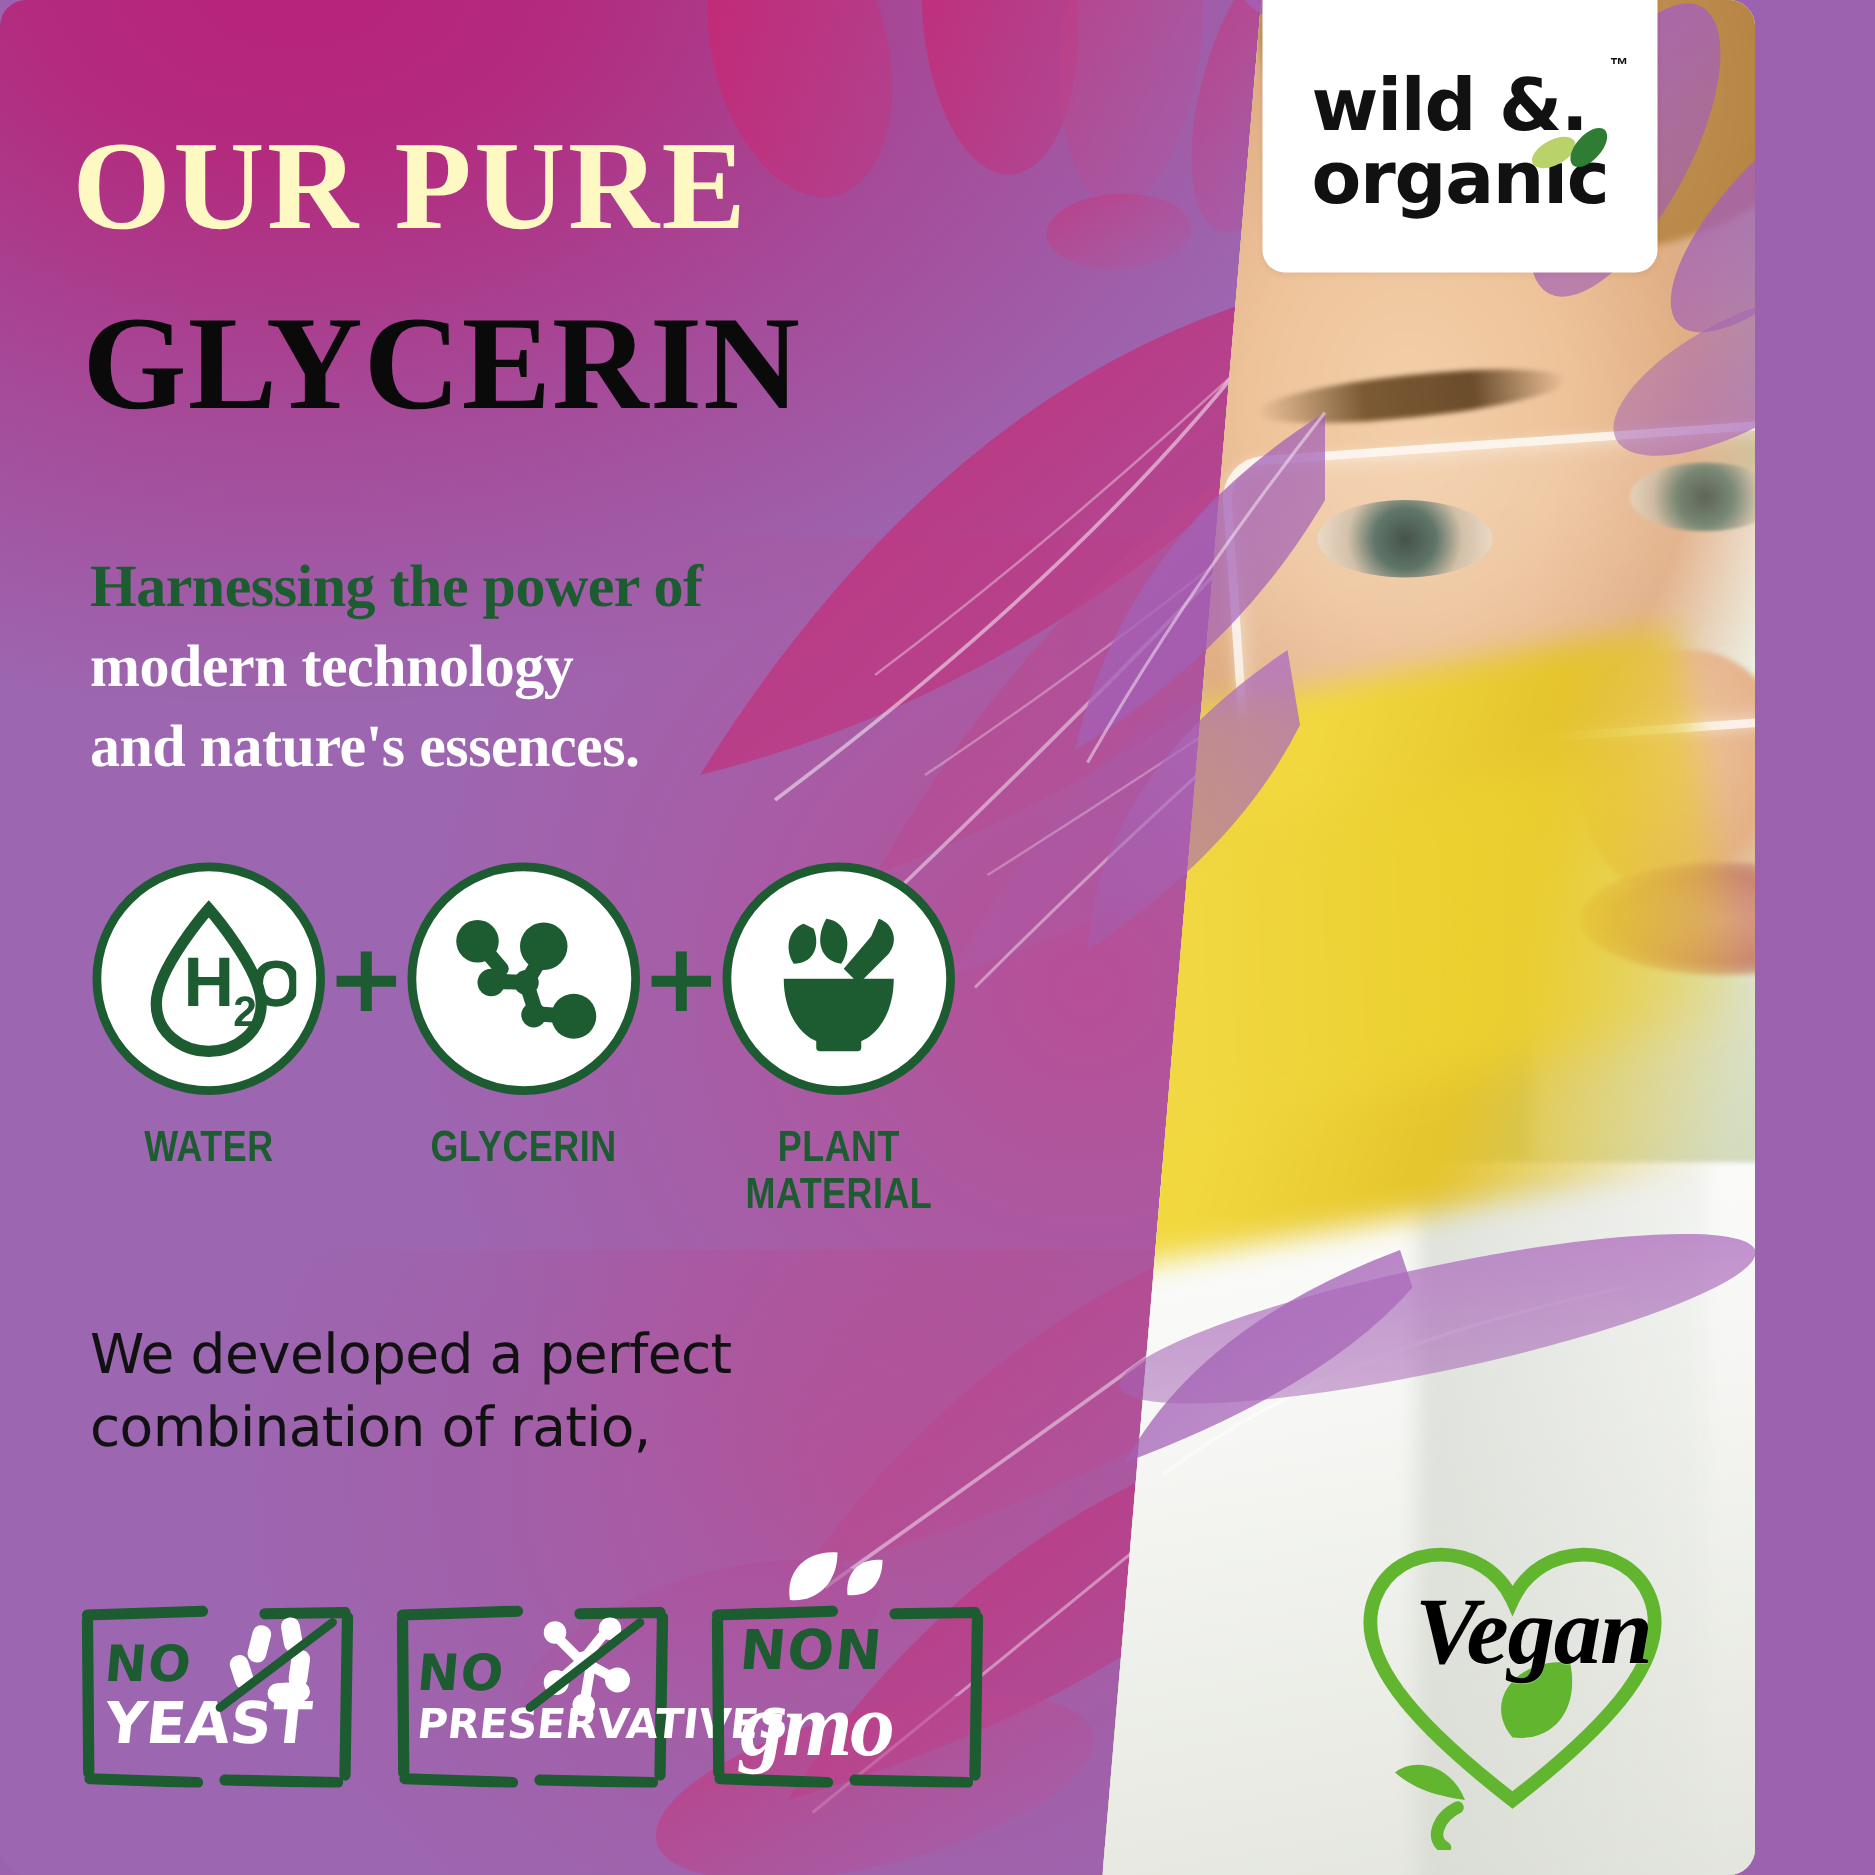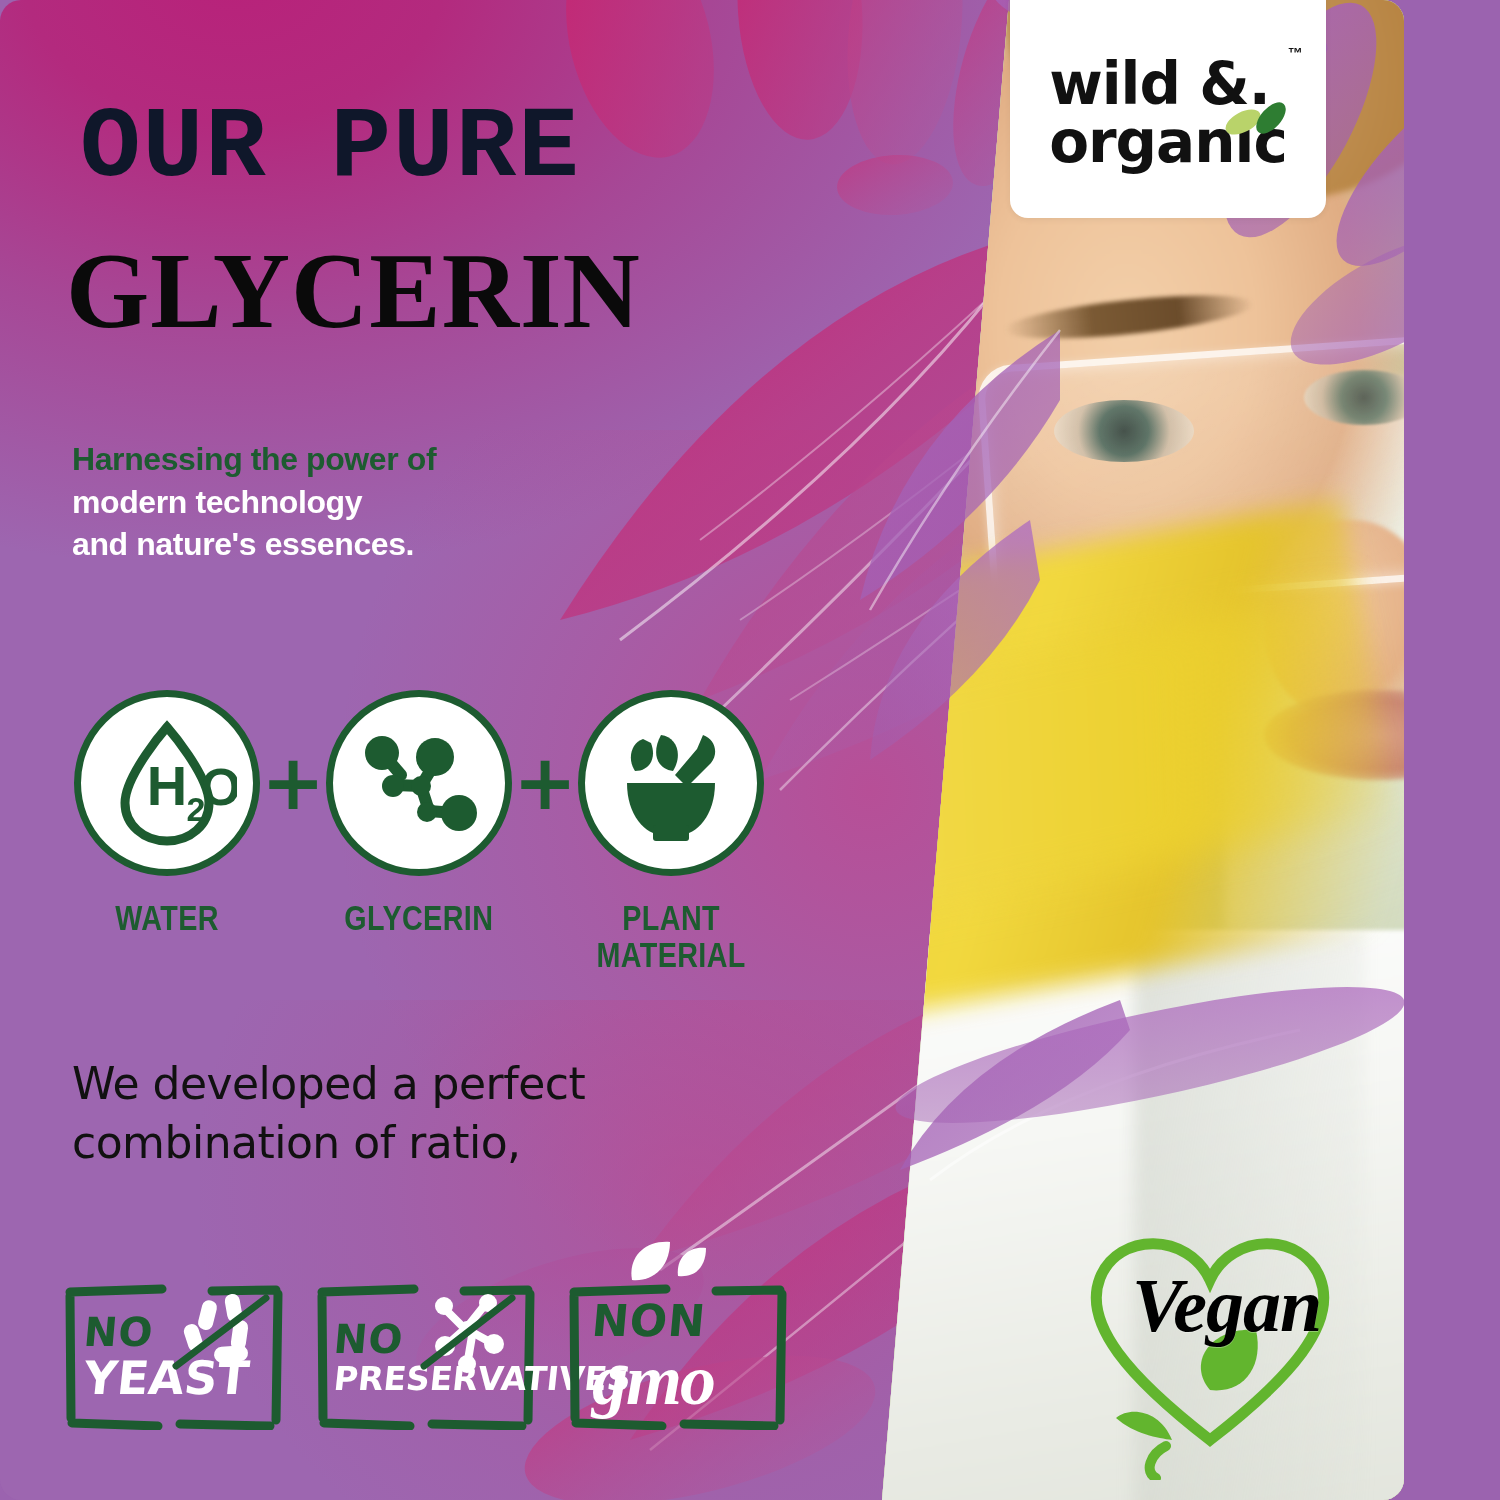--- a/index.html
+++ b/index.html
@@ -113,33 +113,33 @@
     display:flex;flex-direction:column;align-items:center;justify-content:center;
     box-shadow:0 2px 6px rgba(0,0,0,.06);
   }
   .logo-inner{position:relative;padding-top:26px;}
   .logo-l1{font-size:58px;font-weight:700;letter-spacing:-1px;color:#111;line-height:.98;font-family:"DejaVu Sans",sans-serif;}
   .logo-l2{font-size:58px;font-weight:700;letter-spacing:-1px;color:#111;line-height:1.02;font-family:"DejaVu Sans",sans-serif;}
   .logo-tm{position:absolute;right:-16px;top:14px;font-size:15px;font-weight:700;color:#111;}
 
   
   .h-line1{
-    position:absolute;left:80px;top:98px;
-    font-family:Liberation Mono, monospace;font-weight:700;font-size:101px;
-    letter-spacing:2px;color:#0f172a;line-height:1;
+    position:absolute;left:58px;top:98px;
+    font-family:Liberation Serif, serif;font-weight:700;font-size:101px;
+    letter-spacing:2px;color:#fef9c3;line-height:1;
   }
   .h-line2{
     position:absolute;left:66px;top:238px;
     font-family:"Liberation Serif",serif;font-weight:700;font-size:107px;
     letter-spacing:1px;color:#0a0a0a;line-height:1;
   }
 
   
   .sub{position:absolute;left:72px;top:438px;width:720px;}
-  .sub-l{font-size:32px;font-weight:700;line-height:1.33;letter-spacing:-.4px;font-family:Liberation Sans, sans-serif;}
+  .sub-l{font-size:48px;font-weight:700;line-height:1.33;letter-spacing:-.4px;font-family:Liberation Serif, serif;}
   .sub-green{color:#1d5b30;}
   .sub-white{color:#ffffff;}
 
   
   .ing{position:absolute;left:72px;top:690px;width:740px;height:300px;}
   .ing-row{display:flex;align-items:flex-start;}
   .ing-item{width:190px;display:flex;flex-direction:column;align-items:center;}
   .circle{
     width:186px;height:186px;border-radius:50%;
     background:#ffffff;border:7px solid #1d5b30;

